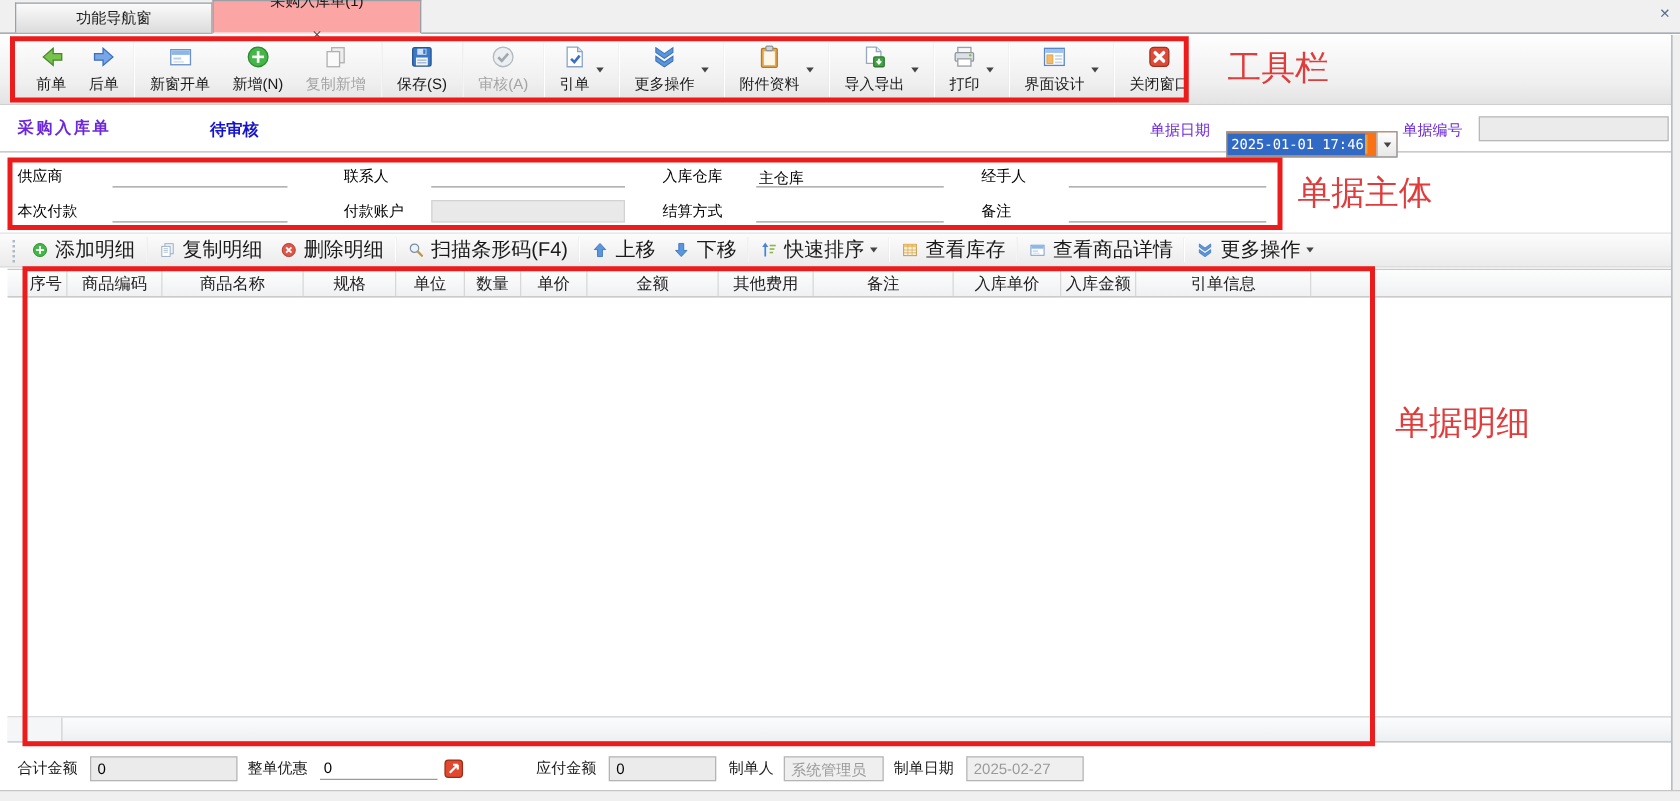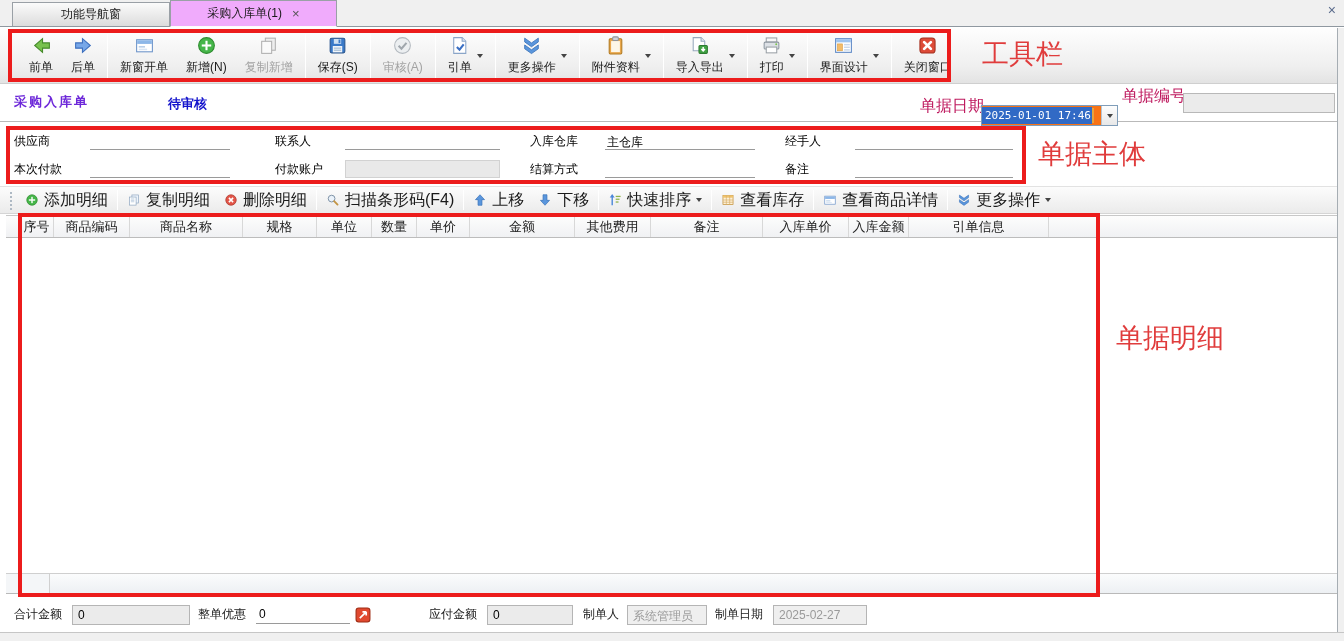--- a/index.html
+++ b/index.html
@@ -3,21 +3,21 @@
 <meta charset="utf-8">
 <style>
   * { margin:0; padding:0; box-sizing:border-box; }
   html,body { width:1344px; height:641px; }
   body { font-family:"Liberation Sans","DejaVu Sans",sans-serif; font-size:12px; color:#1a1a1a; background:#fff; position:relative; overflow:hidden; }
 
   
   .tabbar { position:absolute; top:0; left:0; width:1344px; height:27px; background:#f0f0f0; border-bottom:1px solid #8f98a0; display:flex; align-items:flex-end; padding-left:12px; }
   .tab { display:flex; align-items:center; justify-content:center; gap:10px; height:24px; border:1px solid #9aa0a6; border-bottom:none; background:linear-gradient(#fbfbfb,#dcdcdc); font-size:12px; }
   .tab.inactive { width:158px; }
-  .tab.active { width:167px; height:27px; background:#f0abfc; margin-bottom:-1px; z-index:2; border-bottom:1px solid #fcfcfc; }
+  .tab.active { width:167px; height:27px; background:#fca5a5; margin-bottom:-1px; z-index:2; border-bottom:1px solid #fcfcfc;flex-direction:column; }
   .tab-close { color:#555; font-size:13px; cursor:default; }
   .win-close { position:absolute; top:3px; right:8px; color:#5a6b8c; font-size:14px; line-height:14px; }
 
   
   .toolbar { position:absolute; top:28px; left:0; width:1337px; height:56px; background:linear-gradient(#fefefe,#efefef 70%,#e3e3e3); border-bottom:1px solid #cfcfcf; display:flex; align-items:center; padding-left:20px; }
   .grip { position:absolute; left:10px; top:10px; height:36px; border-left:2px dotted #aeb9c4; }
   .tbtn { display:flex; align-items:center; padding:0 9px; height:50px; cursor:default; }
   .tcol { display:flex; flex-direction:column; align-items:center; gap:3px; }
   .tlabel { font-size:12px; white-space:nowrap; color:#1b1b1b; }
   .tbtn.disabled .tlabel { color:#a3a3a3; }
@@ -34,27 +34,27 @@
   #ann-toolbar { left:982px; top:36px; }
   #rb-body { left:6px; top:126px; width:1020px; height:58px; }
   #ann-body { left:1038px; top:136px; }
   #rb-detail { left:18px; top:213px; width:1082px; height:384px; }
   #ann-detail { left:1116px; top:320px; }
 
   
   .titlebar { position:absolute; top:85px; left:0; width:1337px; height:37px; border-bottom:1px solid #b9b9b9; background:#fff; }
   .doc-title { position:absolute; left:14px; top:8px; font-size:13px; font-weight:bold; letter-spacing:2px; color:#6d28d9; }
   .doc-status { position:absolute; left:168px; top:10px; font-size:13px; font-weight:bold; color:#1414cc; }
-  .lbl { font-size:16px; color:#be185d; }
+  .lbl { font-size:12px; color:#6d28d9; }
   .lbl-date { position:absolute; left:920px; top:11px; }
   .datefield { position:absolute; left:981px; top:20px; width:137px; height:21px; border:1px solid #7f9db9; background:#f97316; display:flex; align-items:center; }
   .datesel { background:#316ac5; color:#fff; font-family:"DejaVu Sans Mono","Liberation Mono",monospace; font-size:11px; padding:2px 1px 2px 3px; white-space:nowrap; }
   .datecursor { width:2px; height:15px; background:#e8a33d; }
   .date-dd { margin-left:auto; width:16px; height:19px; background:linear-gradient(#fdfdfd,#e8e8e8); border-left:1px solid #b5c4d4; display:flex; align-items:center; justify-content:center; }
-  .lbl-num { position:absolute; left:1122px; top:1px;font-family:Liberation Mono, monospace; }
+  .lbl-num { position:absolute; left:1122px; top:11px;font-family:Liberation Mono, monospace; }
   .numfield { position:absolute; left:1183px; top:8px; width:152px; height:20px; background:#ebebeb; border:1px solid #b8b8b8; }
 
   
   .frow { position:absolute; left:0; width:1337px; height:24px; display:flex; align-items:center; padding-left:14px; }
   #frow1 { top:129px; } #frow2 { top:157px; }
   .flabel { font-size:12px; color:#000; }
   .fl1 { width:76px; } .fl2 { width:70px; margin-left:45px; } .fl3 { width:75px; margin-left:30px; } .fl4 { width:70px; margin-left:30px; }
   .uline { height:18px; border-bottom:1px solid #9a9a9a; font-size:12px; padding:2px 0 0 2px; color:#000; }
   .ubox { height:18px; background:#e9e9e9; border:1px solid #d2d2d2; font-size:12px; padding:2px 0 0 2px; }
   .w1 { width:140px; } .w2 { width:155px; } .w3 { width:150px; } .w4 { width:158px; }

